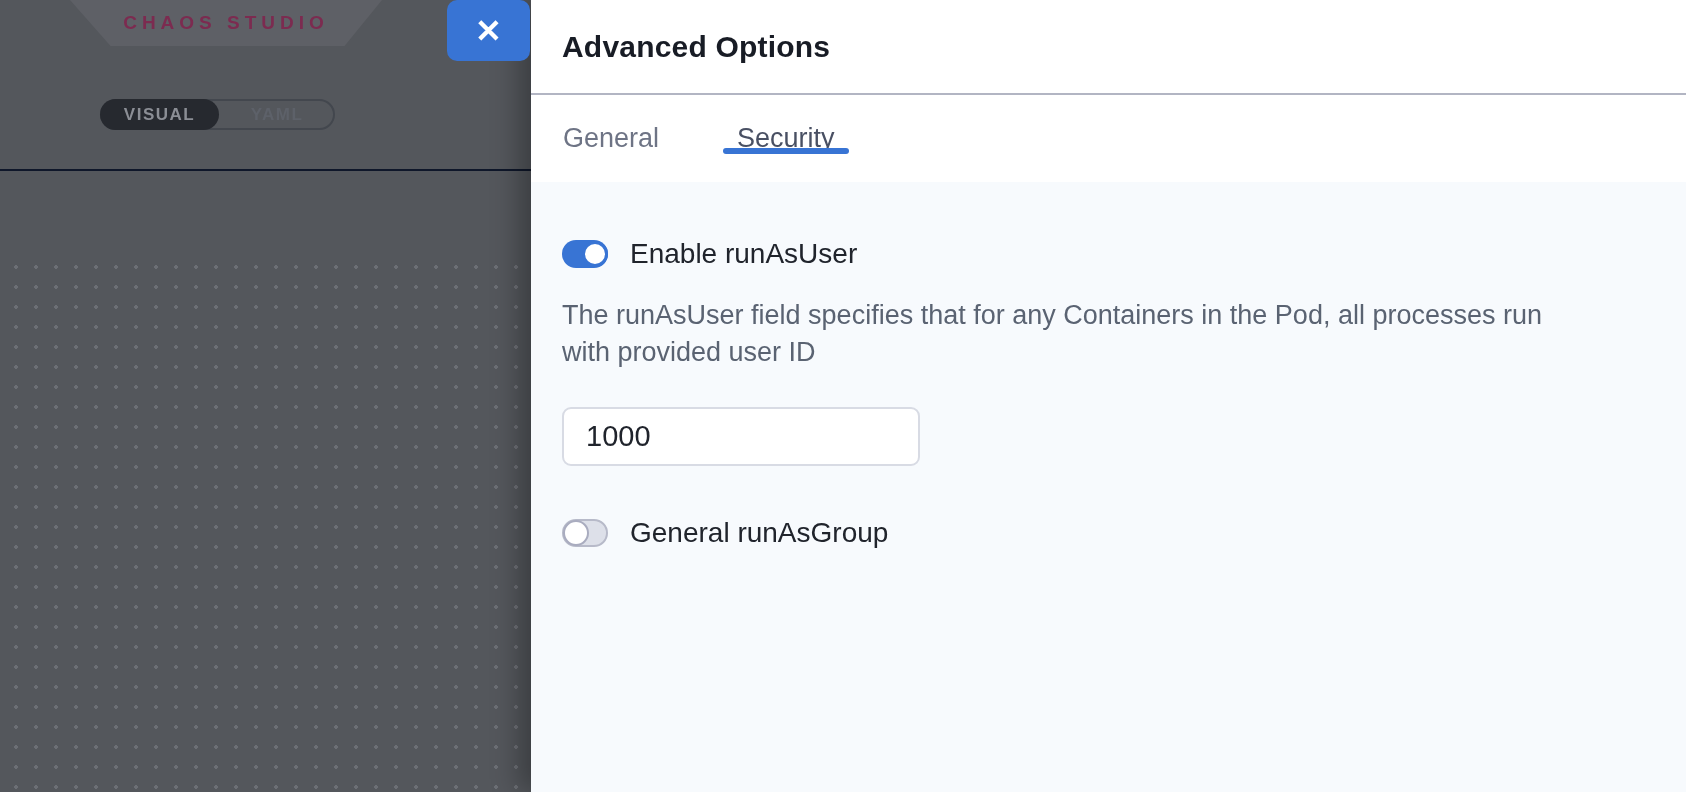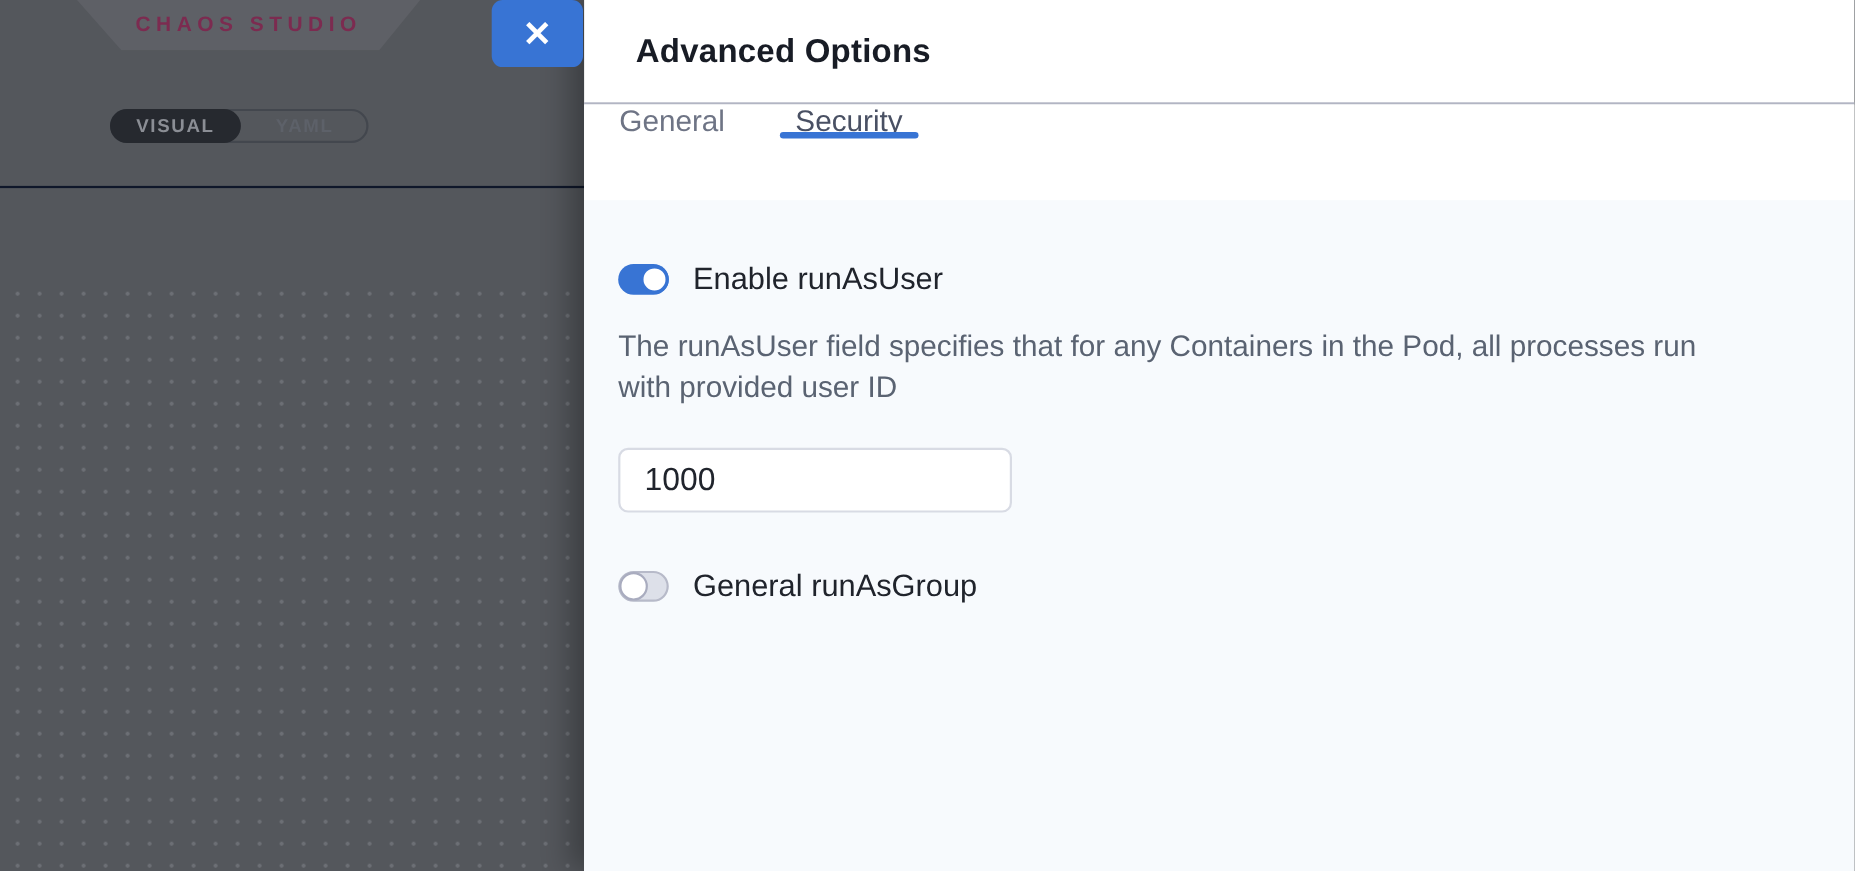--- a/index.html
+++ b/index.html
@@ -87,33 +87,33 @@
   .drawer {
     position: absolute; left: 531px; top: 0;
     width: 1155px; height: 792px;
     background: #ffffff;
     box-shadow: -12px 0 26px rgba(0,0,0,0.30);
     z-index: 5;
   }
   .drawer-header {
     height: 95px;
     display: flex; align-items: center;
-    padding-left: 47px;
+    padding-left: 31px;
     border-bottom: 2px solid #b2b5c3;
   }
   .drawer-title {
     margin: 0;
     font-size: 30px; font-weight: 700;
     color: #181c25;
     letter-spacing: 0.2px;
   }
   .tabbar {
     height: 87px;
-    display: flex; align-items: flex-start;
-    gap: 36px;
+    display: flex; align-items: center;
+    gap: 50px;
     padding-left: 32px;
     background: #ffffff;
   }
   .tab {
     display: flex; align-items: center;
     font-size: 27px;
     color: #6e7485;
     position: relative;
     cursor: pointer;
   }

